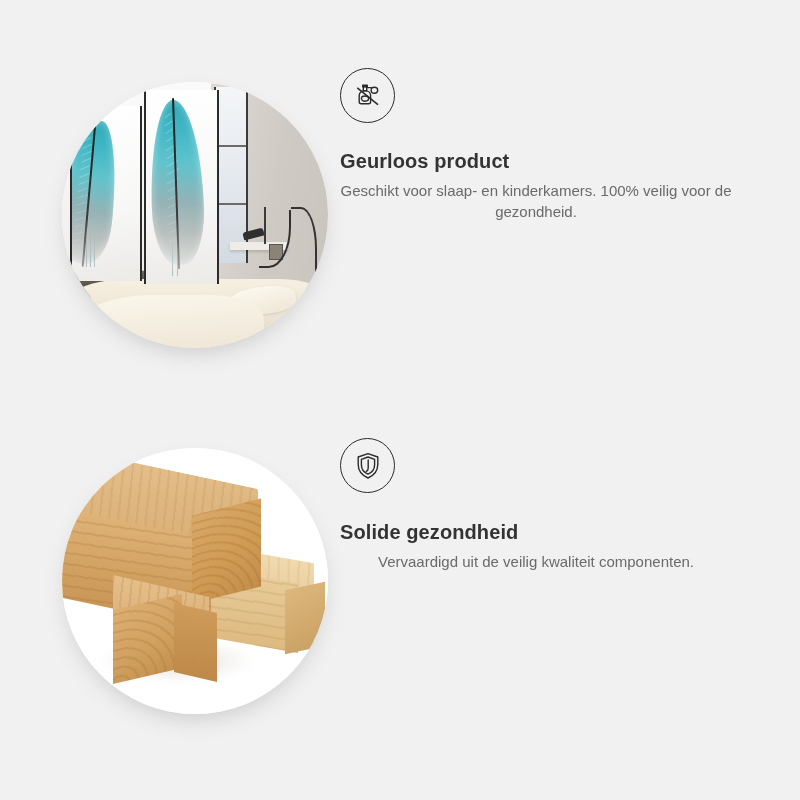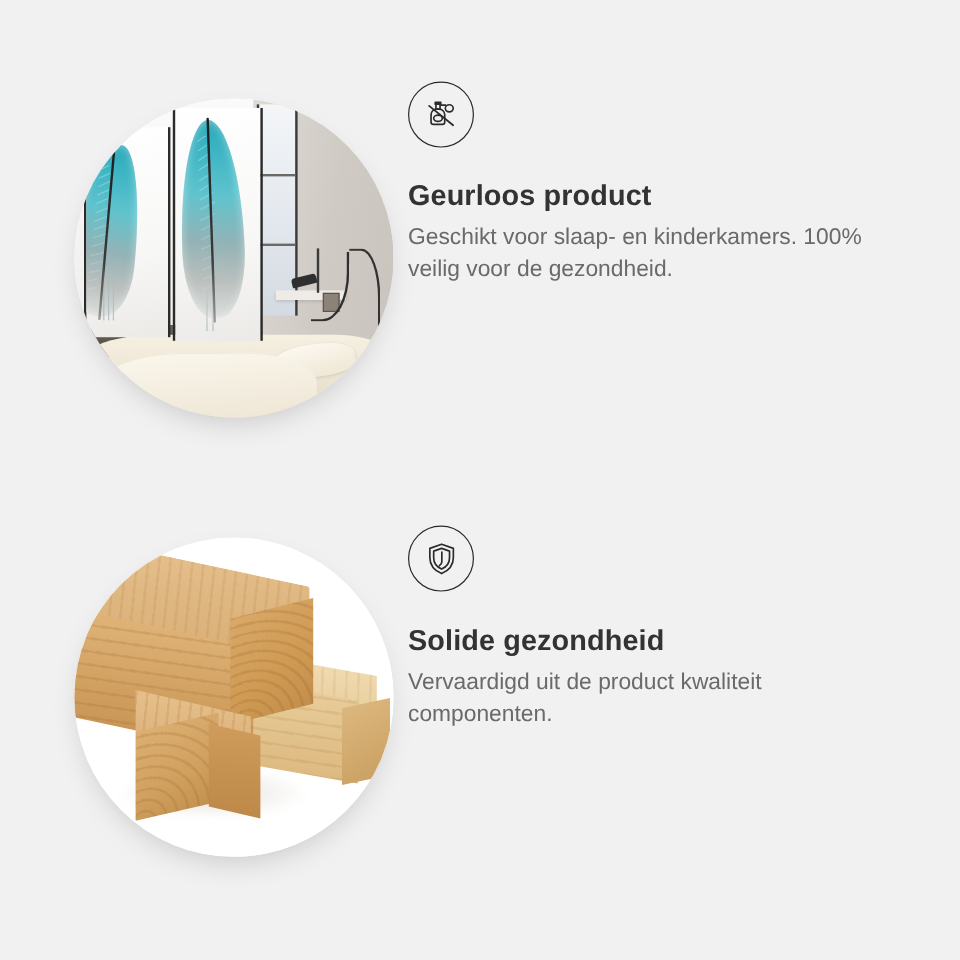--- a/index.html
+++ b/index.html
@@ -316,31 +316,32 @@
     width:55px; height:55px;
     border:1.6px solid #2b2b2b;
     border-radius:50%;
     display:flex; align-items:center; justify-content:center;
     margin-bottom:27px;
   }
   #block-2 .icon-badge{ margin-bottom:28px; }
   .icon-badge svg{ display:block; }
 
   .feature-title{
-    font-size:24px;
+    font-size:20px;
     font-weight:600;
     color:#333333;
     letter-spacing:.1px;
     margin-bottom:7px;
   }
   .feature-desc{
-    font-size:19px;
+    font-size:15px;
     line-height:1.42;
     color:#6a6a6a;
     max-width:392px;
+    text-align:center;
   }
 </style>
 </head>
 <body>
 
 <section class="feature-block" id="block-1">
 
   <div class="media-wrap">
     <div class="media-circle">
       <div class="scene">
@@ -464,15 +465,15 @@
       <svg width="34" height="34" viewBox="0 0 34 34" fill="none" stroke="#2b2b2b" stroke-width="1.4" stroke-linecap="round" stroke-linejoin="round">
 
         <path d="M17 4.6 26.8 8.0v7.6c0 6.2-4.1 11.0-9.8 13.4-5.7-2.4-9.8-7.2-9.8-13.4V8.0z"></path>
 
         <path d="M17 8.0 23.6 10.3v5.4c0 4.4-2.8 7.8-6.6 9.5-3.8-1.7-6.6-5.1-6.6-9.5v-5.4z"></path>
 
         <path d="M17.2 11.0v8.2c0 1.5-0.8 2.6-2.1 3.3"></path>
       </svg>
     </div>
     <h2 class="feature-title">Solide gezondheid</h2>
-    <p class="feature-desc">Vervaardigd uit de product kwaliteit componenten.</p>
+    <p class="feature-desc">Vervaardigd uit de veilig kwaliteit componenten.</p>
   </div>
 </section>
 
 </body></html>

